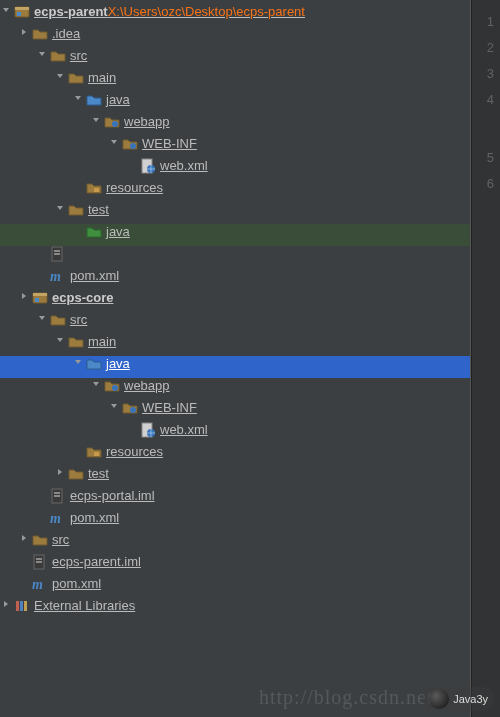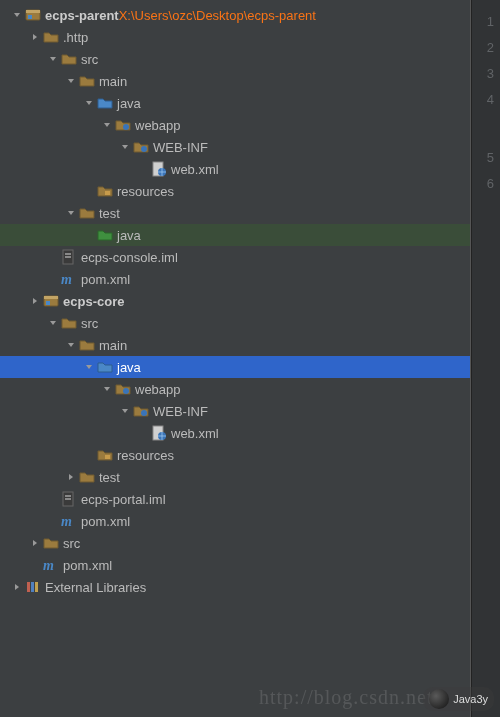--- a/index.html
+++ b/index.html
@@ -32,24 +32,25 @@
     position: relative;
   }
   .gutter .ln {
     position: absolute;
     right: 6px;
     color: #606366;
     font-size: 13px;
   }
   .row {
     display: flex;
-    align-items: center;
+    align-items: flex-start;
     height: 22px;
     white-space: nowrap;
-    padding-left: 11px;
+    padding-left: 0;
+    text-decoration: underline;
   }
   .row.sel-green { background: #3a4d39; }
   .row.sel-blue  { background: #2f65ca; color: #ffffff; }
   .row.sel-blue .label { color: #ffffff; }
   .indent { display:inline-block; }
   .arrow {
     width: 12px; height: 12px;
     display: inline-flex;
     align-items: center; justify-content: center;
     margin-right: 2px;
@@ -119,21 +120,21 @@
         <span class="arrow">
           <svg viewBox="0 0 8 8">
             <path d="M2 1l4 3-4 3z" fill="#9a9a9a"></path>
           </svg>
         </span>
         <span class="ico">
           <svg viewBox="0 0 16 16">
             <path d="M1 4h5l2 2h7v7H1z" fill="#9b7b3e" stroke="#6e5a30"></path>
           </svg>
         </span>
-        <span class="label">.http</span>
+        <span class="label">.idea</span>
       </div>
       <div class="row">
         <span class="indent" style="width: 36px;"></span>
         <span class="arrow">
           <svg viewBox="0 0 8 8">
             <path d="M1 2l3 4 3-4z" fill="#9a9a9a"></path>
           </svg>
         </span>
         <span class="ico">
           <svg viewBox="0 0 16 16">
@@ -250,21 +251,20 @@
       <div class="row">
         <span class="indent" style="width: 36px;"></span>
         <span class="noarrow"></span>
         <span class="ico">
           <svg viewBox="0 0 16 16">
             <rect x="2" y="1" width="10" height="14" fill="#3a3a3a" stroke="#666"></rect>
             <rect x="4" y="4" width="6" height="2" fill="#888"></rect>
             <rect x="4" y="7" width="6" height="2" fill="#888"></rect>
           </svg>
         </span>
-        <span class="label">ecps-console.iml</span>
       </div>
       <div class="row">
         <span class="indent" style="width: 36px;"></span>
         <span class="noarrow"></span>
         <span class="ico">
           <svg viewBox="0 0 16 16">
             <text x="0" y="13" font-size="14" font-weight="bold" font-style="italic" fill="#4a88c7" font-family="serif">m</text>
           </svg>
         </span>
         <span class="label">pom.xml</span>
@@ -422,20 +422,32 @@
           <svg viewBox="0 0 8 8">
             <path d="M2 1l4 3-4 3z" fill="#9a9a9a"></path>
           </svg>
         </span>
         <span class="ico">
           <svg viewBox="0 0 16 16">
             <path d="M1 4h5l2 2h7v7H1z" fill="#9b7b3e" stroke="#6e5a30"></path>
           </svg>
         </span>
         <span class="label">src</span>
+      </div>
+      <div class="row">
+        <span class="indent" style="width: 18px;"></span>
+        <span class="noarrow"></span>
+        <span class="ico">
+          <svg viewBox="0 0 16 16">
+            <rect x="2" y="1" width="10" height="14" fill="#3a3a3a" stroke="#666"></rect>
+            <rect x="4" y="4" width="6" height="2" fill="#888"></rect>
+            <rect x="4" y="7" width="6" height="2" fill="#888"></rect>
+          </svg>
+        </span>
+        <span class="label">ecps-parent.iml</span>
       </div>
       <div class="row">
         <span class="indent" style="width: 18px;"></span>
         <span class="noarrow"></span>
         <span class="ico">
           <svg viewBox="0 0 16 16">
             <text x="0" y="13" font-size="14" font-weight="bold" font-style="italic" fill="#4a88c7" font-family="serif">m</text>
           </svg>
         </span>
         <span class="label">pom.xml</span>

